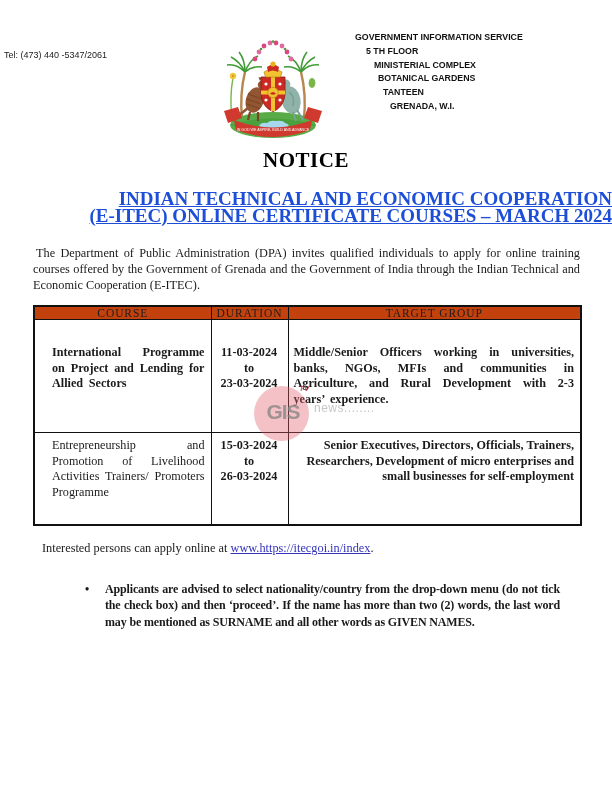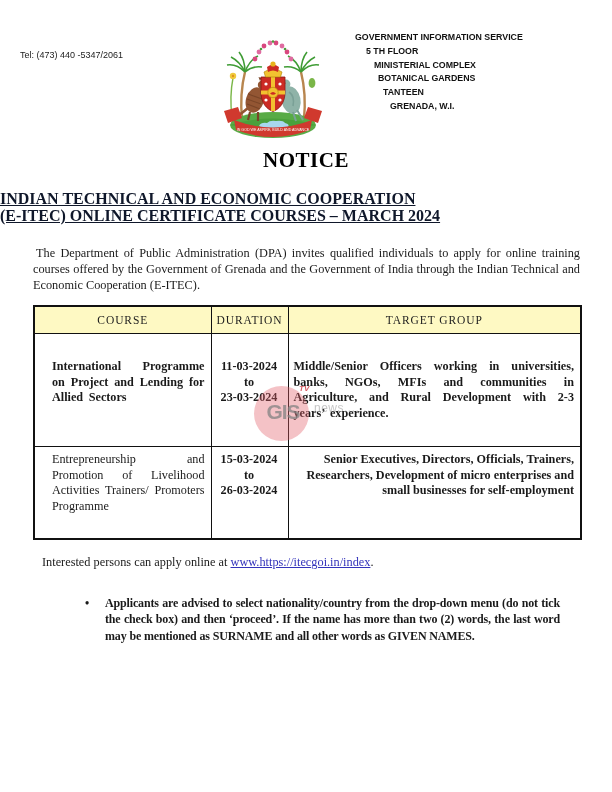--- a/index.html
+++ b/index.html
@@ -9,21 +9,21 @@
     width: 612px; height: 792px;
     margin: 0 auto;
     background: #ffffff;
     font-family: "Liberation Serif", "DejaVu Serif", serif;
     color: #1a1a1a;
     overflow: hidden;
   }
   
   .header { position: relative; height: 141px; }
   .tel {
-    position: absolute; left: 20px; top: 50px;
+    position: absolute; left: 4px; top: 50px;
     font-family: "Liberation Sans", "DejaVu Sans", sans-serif;
     font-size: 9px; color: #222;
   }
   .address {
     position: absolute; left: 355px; top: 31px;
     font-family: "Liberation Sans", "DejaVu Sans", sans-serif;
     font-size: 8.8px; font-weight: bold; color: #111;
     line-height: 13.8px; white-space: nowrap;
   }
   .address span { display: block; }
@@ -33,42 +33,42 @@
   .address .l4 { padding-left: 28px; }
   .address .l5 { padding-left: 31px; }
   .address .l6 { padding-left: 35px; }
   .crest { position: absolute; left: 217px; top: 26px; }
   
   .title {
     text-align: center; font-size: 21px; font-weight: bold;
     letter-spacing: 0.5px; margin-top: 7px; color: #000;
   }
   .subtitle {
-    text-align: left; font-weight: bold; font-size: 16px;
-    line-height: 16.5px; margin-top: 18px; color: #0f172a;
+    text-align: right; font-weight: bold; font-size: 19px;
+    line-height: 16.5px; margin-top: 18px; color: #1d4ed8;
   }
   .subtitle span { display: block; text-decoration: underline; }
   
   .intro {
     margin: 22px 32px 0 33px;
     font-size: 12.3px; line-height: 15.9px;
     text-align: justify; text-indent: 3px;
   }
   
   table.courses {
     margin: 11px 0 0 33px; width: 547px;
     border-collapse: collapse; table-layout: fixed;
     border: 2px solid #111;
   }
   .courses th, .courses td { border: 1.6px solid #111; }
   .courses col.c-course  { width: 177px; }
   .courses col.c-dur     { width: 77px; }
   .courses col.c-target  { width: 293px; }
   .courses th {
-    height: 28px; background: #fef9c3;
+    height: 14px; background: #c2410c;
     font-size: 11.5px; font-weight: 500; letter-spacing: 0.9px;
     color: #1d1d1d; text-align: center;
   }
   .courses td {
     vertical-align: top; padding: 0 6px 4px 5px;
     font-size: 12.2px; line-height: 15.5px;
   }
   .row-1 td { padding-top: 25px; height: 113px; }
   .row-2 td { padding-top: 5px;  height: 92px; }
   td.course { text-align: justify; padding-left: 17px; }

